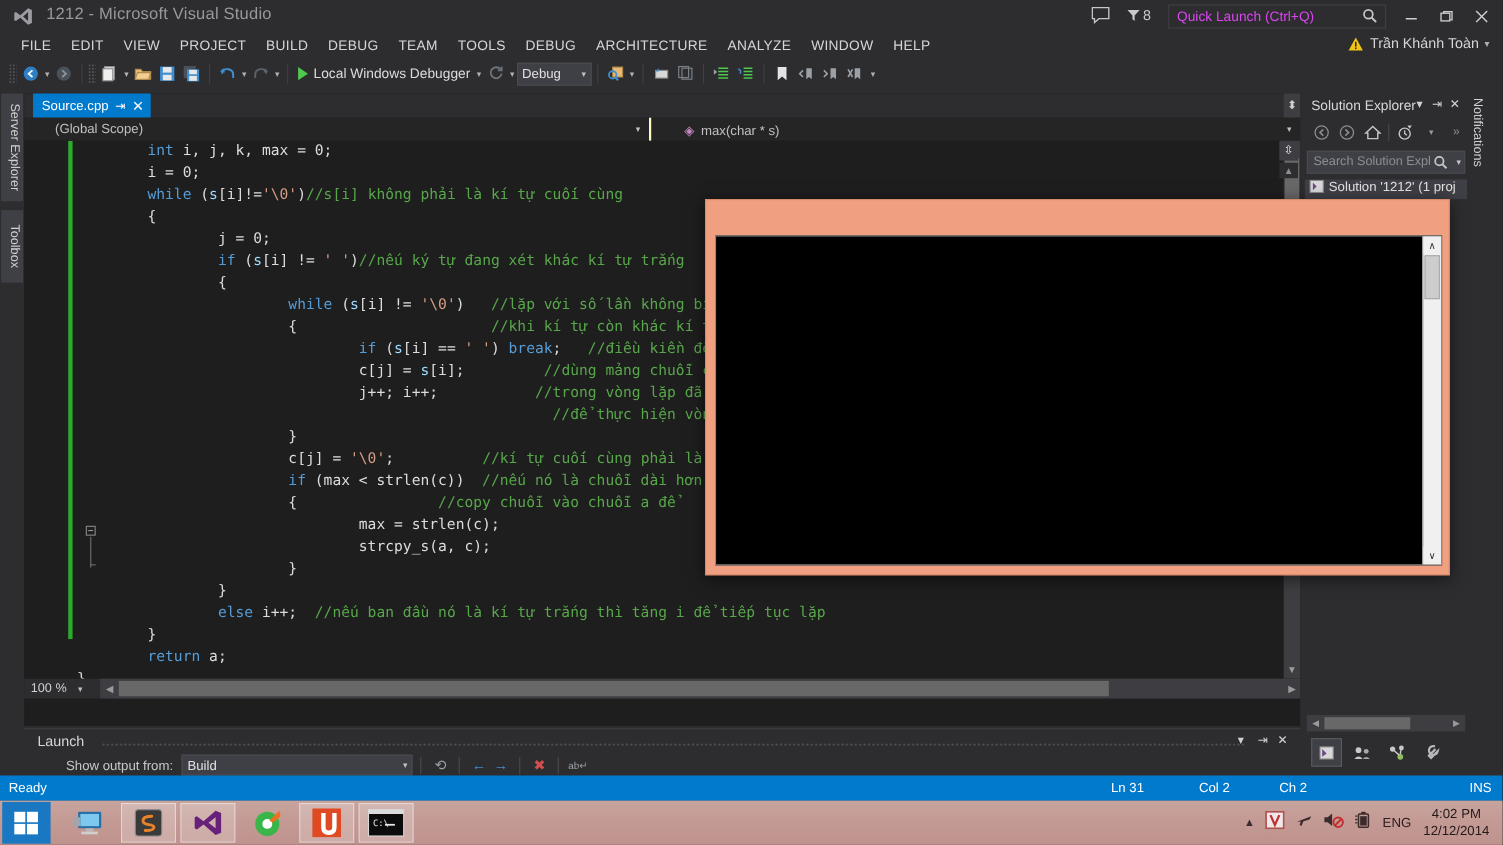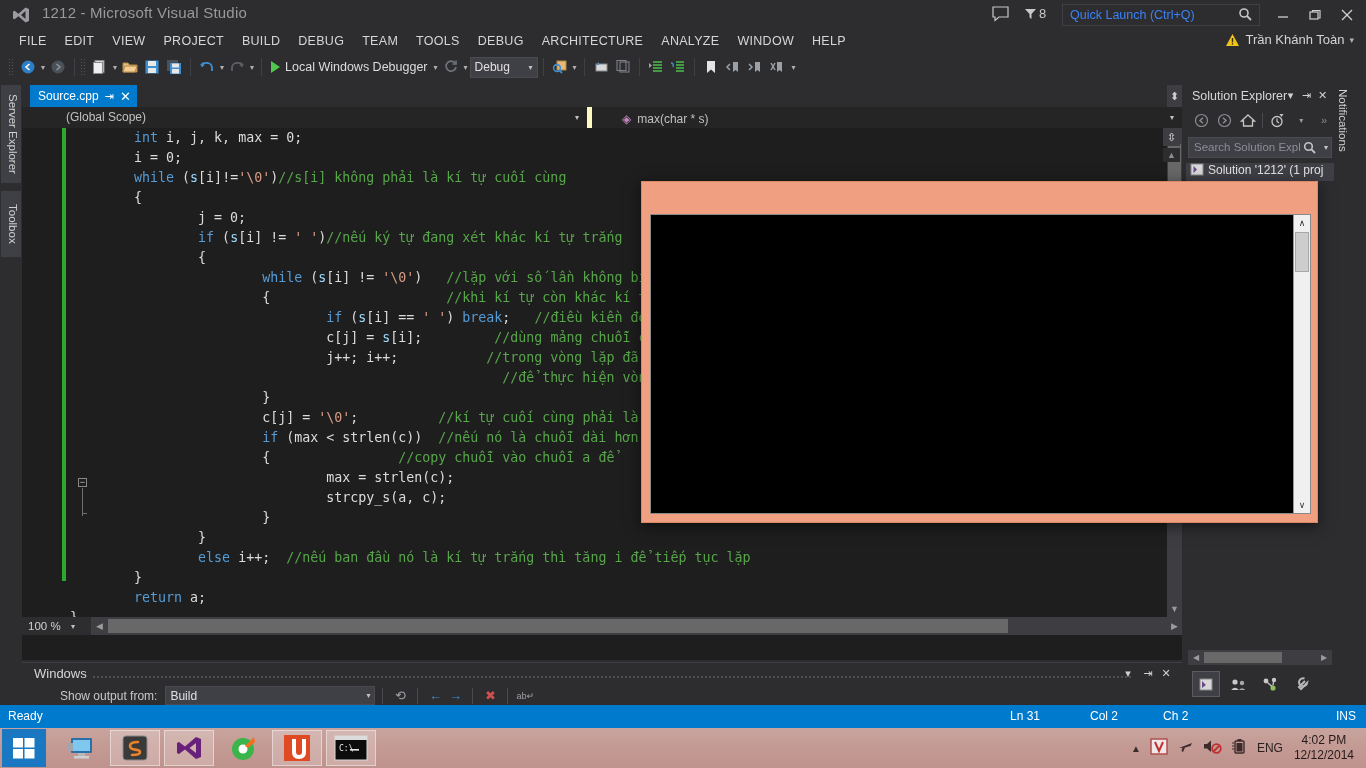--- a/index.html
+++ b/index.html
@@ -28,21 +28,21 @@
   .feedback-icon {
     position: absolute; left: 992px; top: 6px; width: 18px; height: 16px;
   }
   .notif-flag {
     position: absolute; left: 1024px; top: 6px;
     font-size: 13px; color: #c8c8c8; display: flex; align-items: center; gap: 2px;
   }
   .quick-launch {
     position: absolute; left: 1062px; top: 4px; width: 198px; height: 22px;
     background: #2d2d30; border: 1px solid #3f3f46;
-    color: #3b82f6; font-size: 12.5px; padding: 3px 24px 0 7px;
+    color: #d946ef; font-size: 12.5px; padding: 3px 24px 0 7px;
   }
   .ql-search-icon { position: absolute; left: 1238px; top: 7px; color: #c5c5c5; }
   .win-btn {
     position: absolute; top: 0; width: 30px; height: 30px;
     color: #d0d0d0; display: flex; align-items: center; justify-content: center;
     font-size: 14px;
   }
   .win-min { left: 1268px; }
   .win-max { left: 1300px; }
   .win-close { left: 1332px; }
@@ -122,22 +122,22 @@
     display: flex; align-items: center; gap: 6px; padding: 0 6px 0 8px;
   }
   .tab-pin { font-size: 11px; color: #ffffff; }
   .tab-x { font-size: 13px; color: #ffffff; }
   .navbar {
     position: absolute; left: 0; top: 22px; width: 1160px; height: 21px;
     background: #252526; display: flex; align-items: center;
   }
   .nav-scope {
     position: relative; width: 570px; height: 21px;
-    border-right: 5px solid #fef9c3;
-    color: #c0c0c0; font-size: 12px; padding: 3px 0 0 44px;
+    border-right: 2px solid #fef9c3;
+    color: #c0c0c0; font-size: 12px; padding: 3px 0 0 28px;
   }
   .nav-scope .combo-caret { right: 8px; top: 6px; }
   .nav-member {
     position: relative; flex: 1; height: 21px;
     color: #c0c0c0; font-size: 12px; padding: 3px 0 0 30px;
     display: flex; align-items: center; gap: 6px;
   }
   .method-icon { color: #c586c0; font-size: 12px; }
   .nav-member .combo-caret { right: 8px; top: 6px; }
 
@@ -715,21 +715,21 @@
         <div class="h-thumb"></div>
         <div class="h-arrow-r">▶</div>
       </div>
     </div>
   </div>
 
   <div class="split-handle">⇳</div>
   <div class="split-up">▲</div>
 
   <div class="output-pane">
-    <div class="output-title">Windows</div>
+    <div class="output-title">Launch</div>
     <div class="op-dots"></div>
     <div class="op-btn op-caret">▾</div>
     <div class="op-btn op-pin">⇥</div>
     <div class="op-btn op-close">✕</div>
     <div class="op-toolbar-row">
       <span class="op-label">Show output from:</span>
       <div class="op-combo">
         <span>Build</span>
         <span class="combo-caret">▾</span>
       </div>

